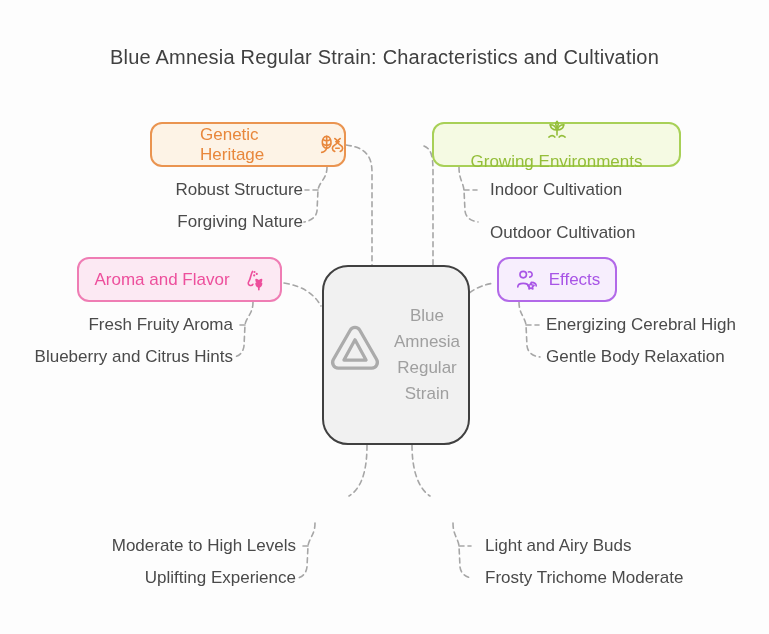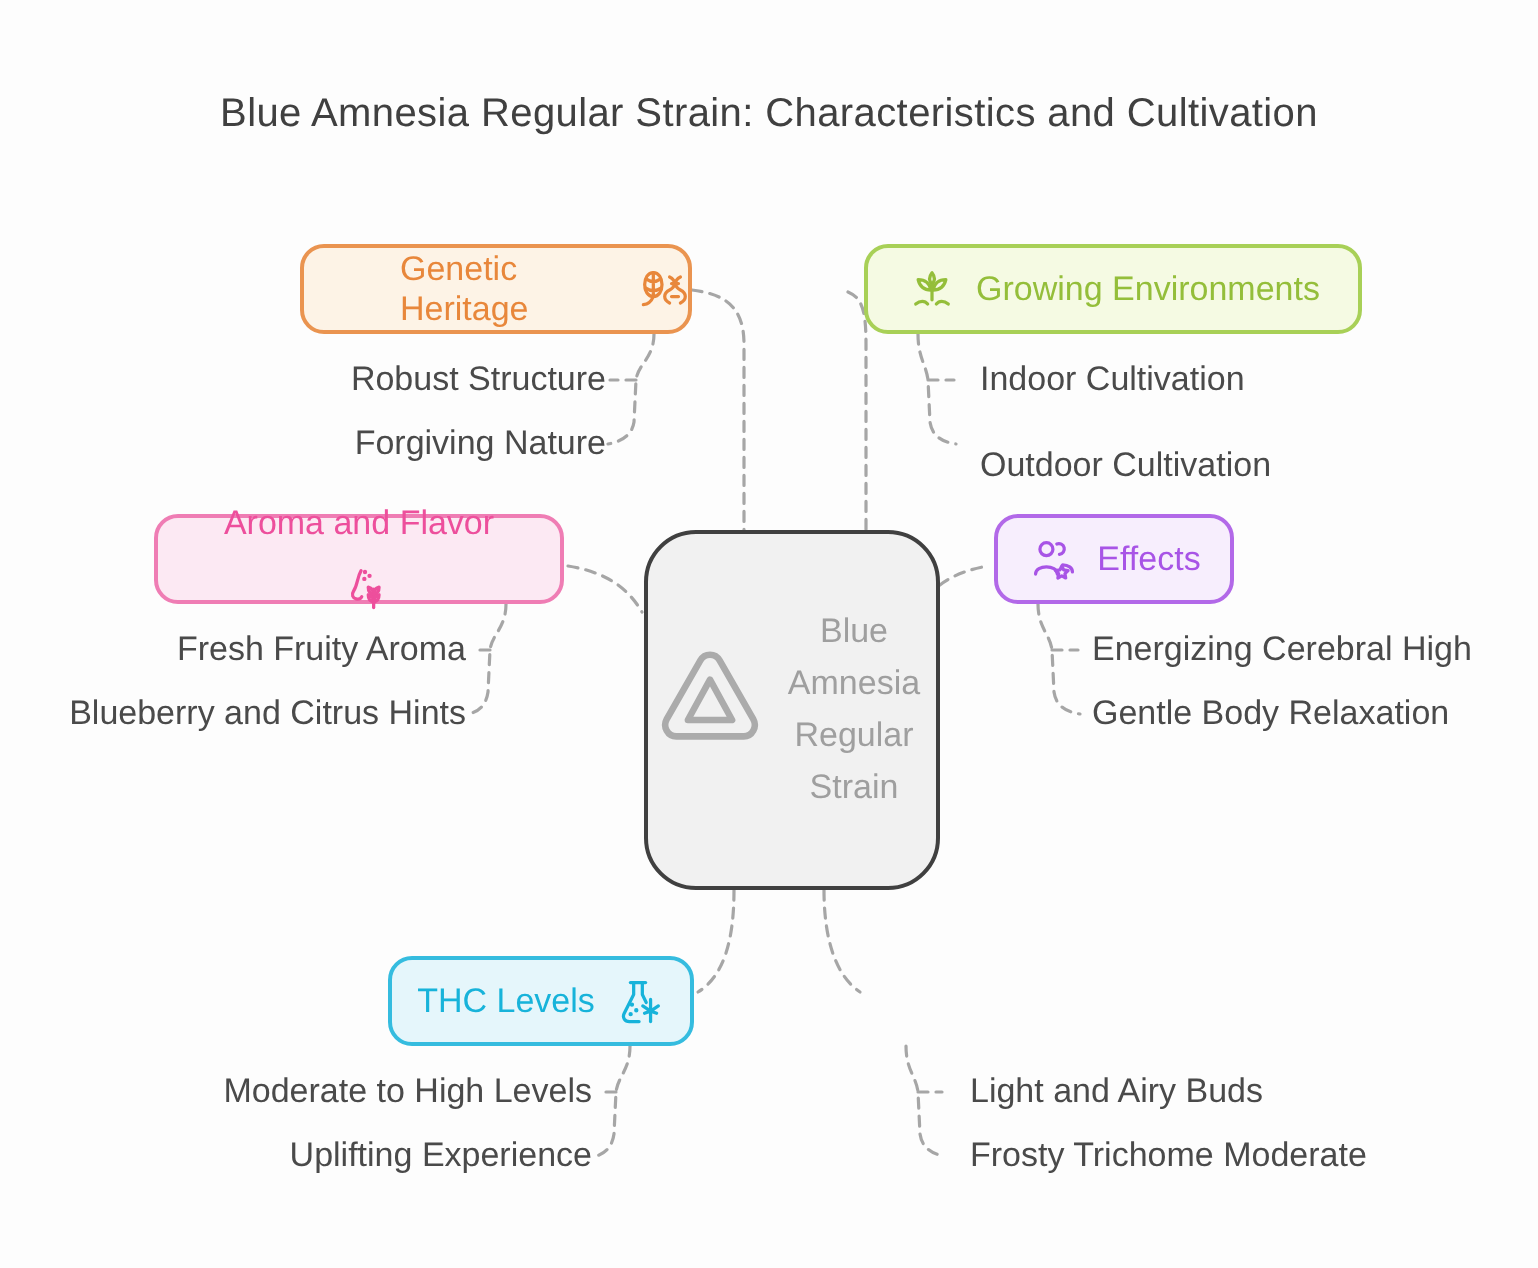--- a/index.html
+++ b/index.html
@@ -33,22 +33,22 @@
     border-radius:12px;
     display:flex;align-items:center;justify-content:center;
     gap:9px;
     font-size:17px;
     color:var(--c);
     background:var(--bg);
   }
   .node .nicon{display:flex;align-items:center;}
   .node .nicon svg{stroke:var(--c);}
   #node-gh {left:150px;top:122px;width:196px;--c:#e8873b;--bg:#fdf3e6;border-color:#ea9450;padding-left:48px;}
-  #node-ge {left:432px;top:122px;width:249px;--c:#94be3a;--bg:#f5fae3;border-color:#a8d057;}
-  #node-af {left:77px; top:257px;width:205px;--c:#ed4f9c;--bg:#fce9f3;border-color:#ef7db4;flex-direction:column;}
+  #node-ge {left:432px;top:122px;width:249px;--c:#94be3a;--bg:#f5fae3;border-color:#a8d057;flex-direction:column;}
+  #node-af {left:77px; top:257px;width:205px;--c:#ed4f9c;--bg:#fce9f3;border-color:#ef7db4;}
   #node-ef {left:497px;top:257px;width:120px;--c:#a854e6;--bg:#f7eefd;border-color:#b269e8;}
   #node-thc{left:194px;top:478px;width:153px;--c:#17b3da;--bg:#e5f6fb;border-color:#35bcdf;}
   #node-ap {left:433px;top:478px;width:161px;--c:#4a7ede;--bg:#eaf1fc;border-color:#5b86e2;}
   .central{
     position:absolute;left:322px;top:265px;width:148px;height:180px;
     box-sizing:border-box;
     background:#f1f1f1;
     border:2px solid #404040;
     border-radius:26px;
     display:flex;flex-direction:row;align-items:center;justify-content:center;
@@ -168,32 +168,19 @@
       </svg>
     </span>
     <div class="clabel">
       <div>Blue</div>
       <div>Amnesia</div>
       <div>Regular</div>
       <div>Strain</div>
     </div>
   </div>
 
-  <div class="node" id="node-thc">
-    <span>THC Levels</span>
-    <span class="nicon">
-      <svg width="26" height="26" viewBox="0 0 24 24" fill="none" stroke-width="1.5" stroke-linecap="round" stroke-linejoin="round">
-        <path d="M8.5 3 H15.5"></path>
-        <path d="M10 3 V8.5 L5.6 17.3 C4.7 19.2 5.9 21 8 21 H12.5"></path>
-        <path d="M14 3 V8.5 L15.8 12.2"></path>
-        <path d="M9.2 13.2 l.01 0 M11.2 15.8 l.01 0 M8.6 17.6 l.01 0" stroke-width="2"></path>
-        <path d="M17.8 21 V16.2"></path>
-        <path d="M17.8 16.2 V10.8 M17.8 16.2 L14.2 13.8 M17.8 16.2 L21.4 13.8 M17.8 16.2 L15 17.2 M17.8 16.2 L20.6 17.2"></path>
-      </svg>
-    </span>
-  </div>
   <div class="leaf r" style="right:473px;top:536px;">Moderate to High Levels</div>
   <div class="leaf r" style="right:473px;top:568px;">Uplifting Experience</div>
 
   <div class="leaf" style="left:485px;top:536px;">Light and Airy Buds</div>
   <div class="leaf" style="left:485px;top:568px;">Frosty Trichome Moderate</div>
 
 </div>
 
 </body></html>

